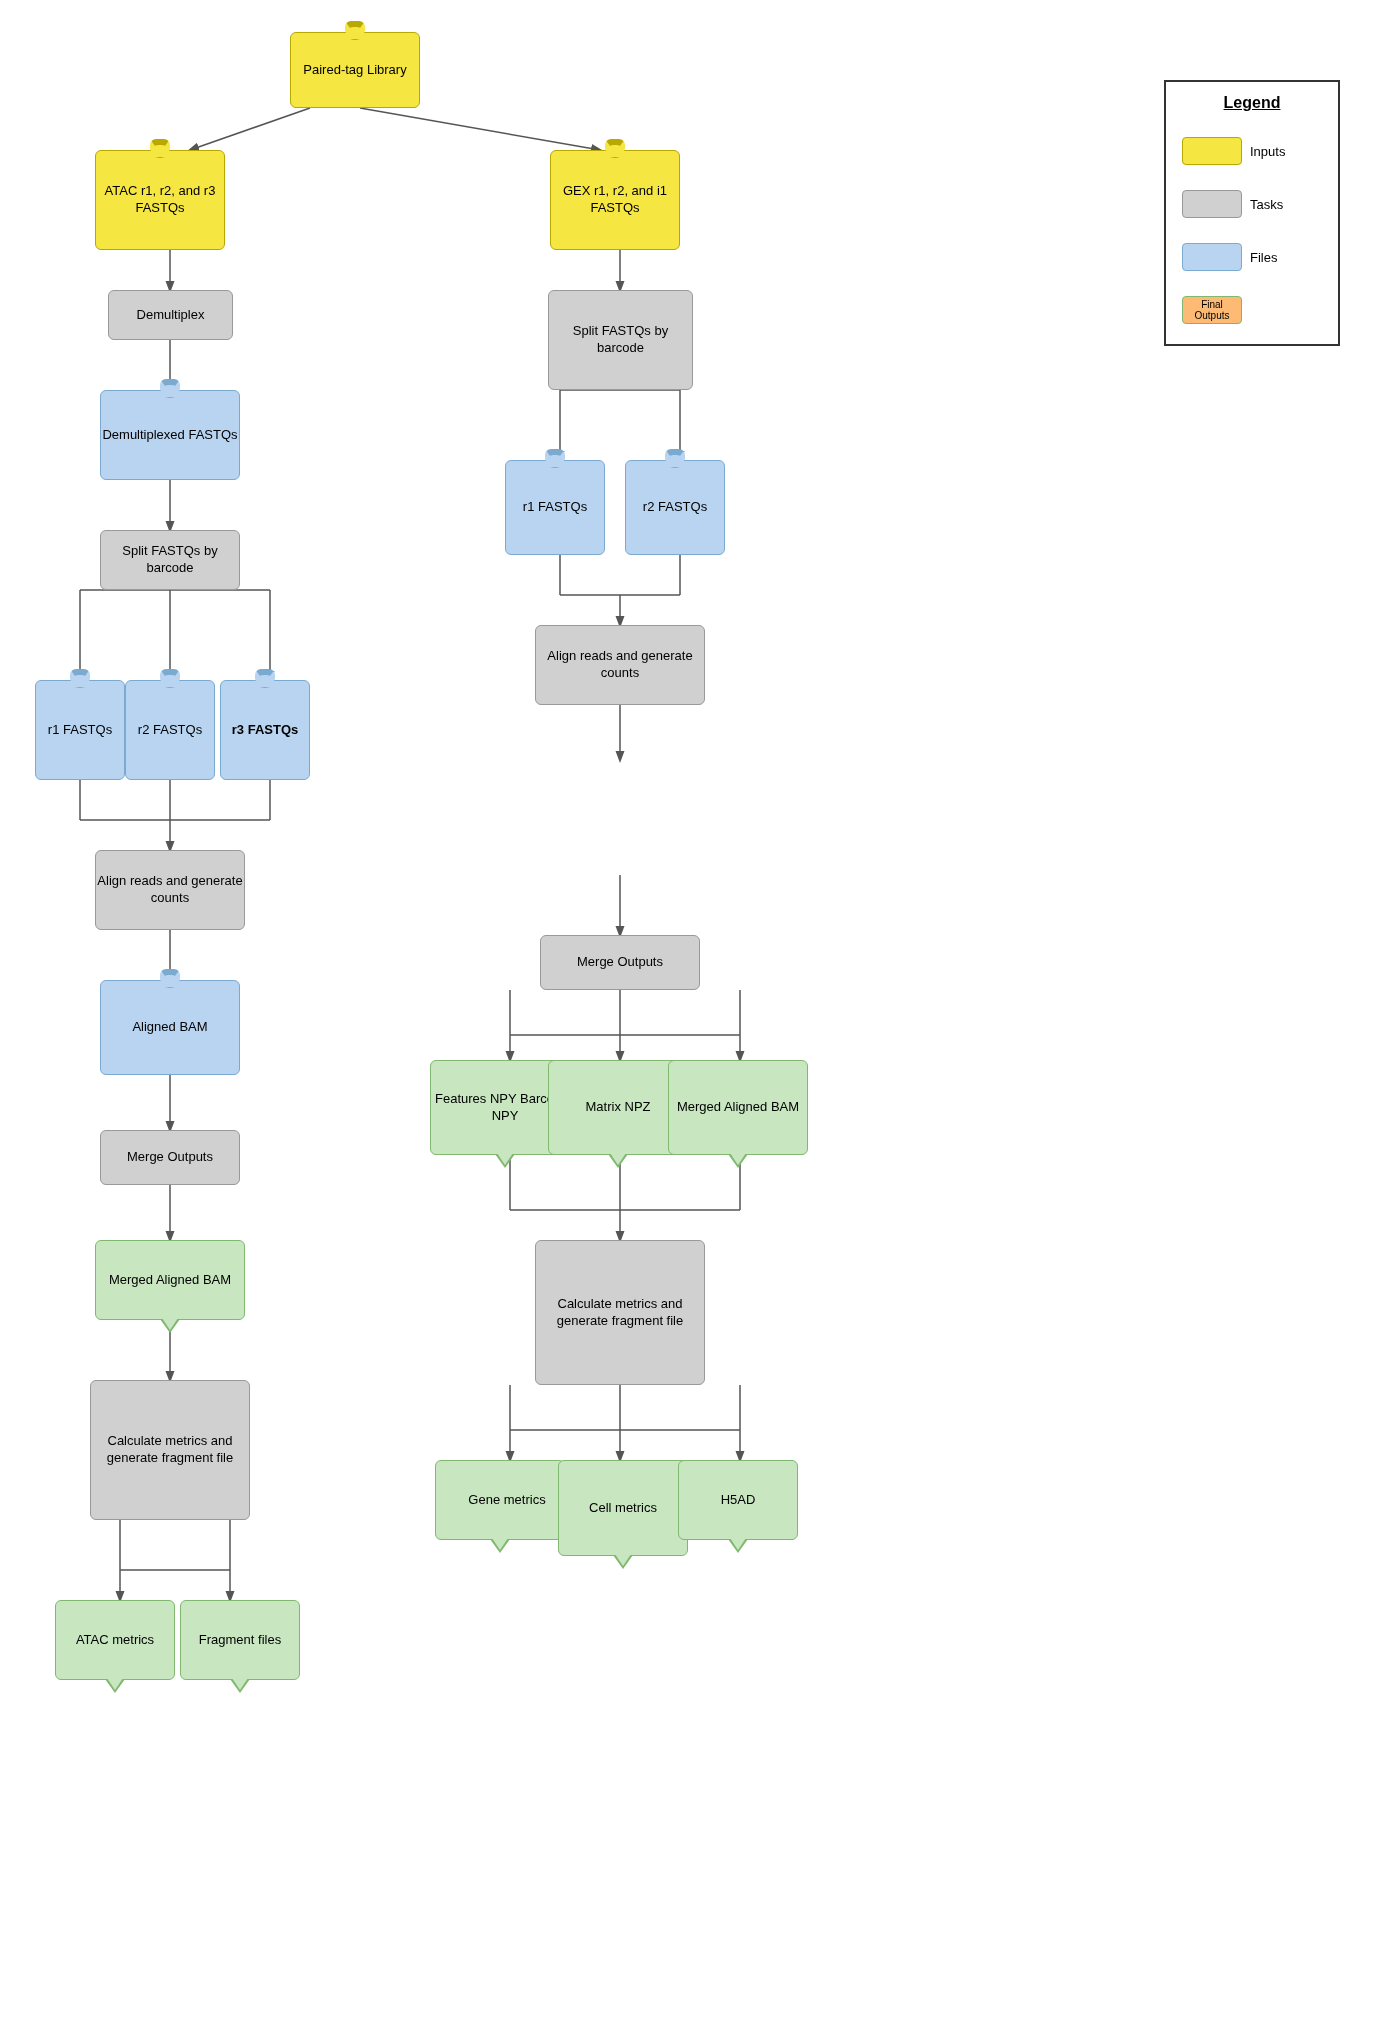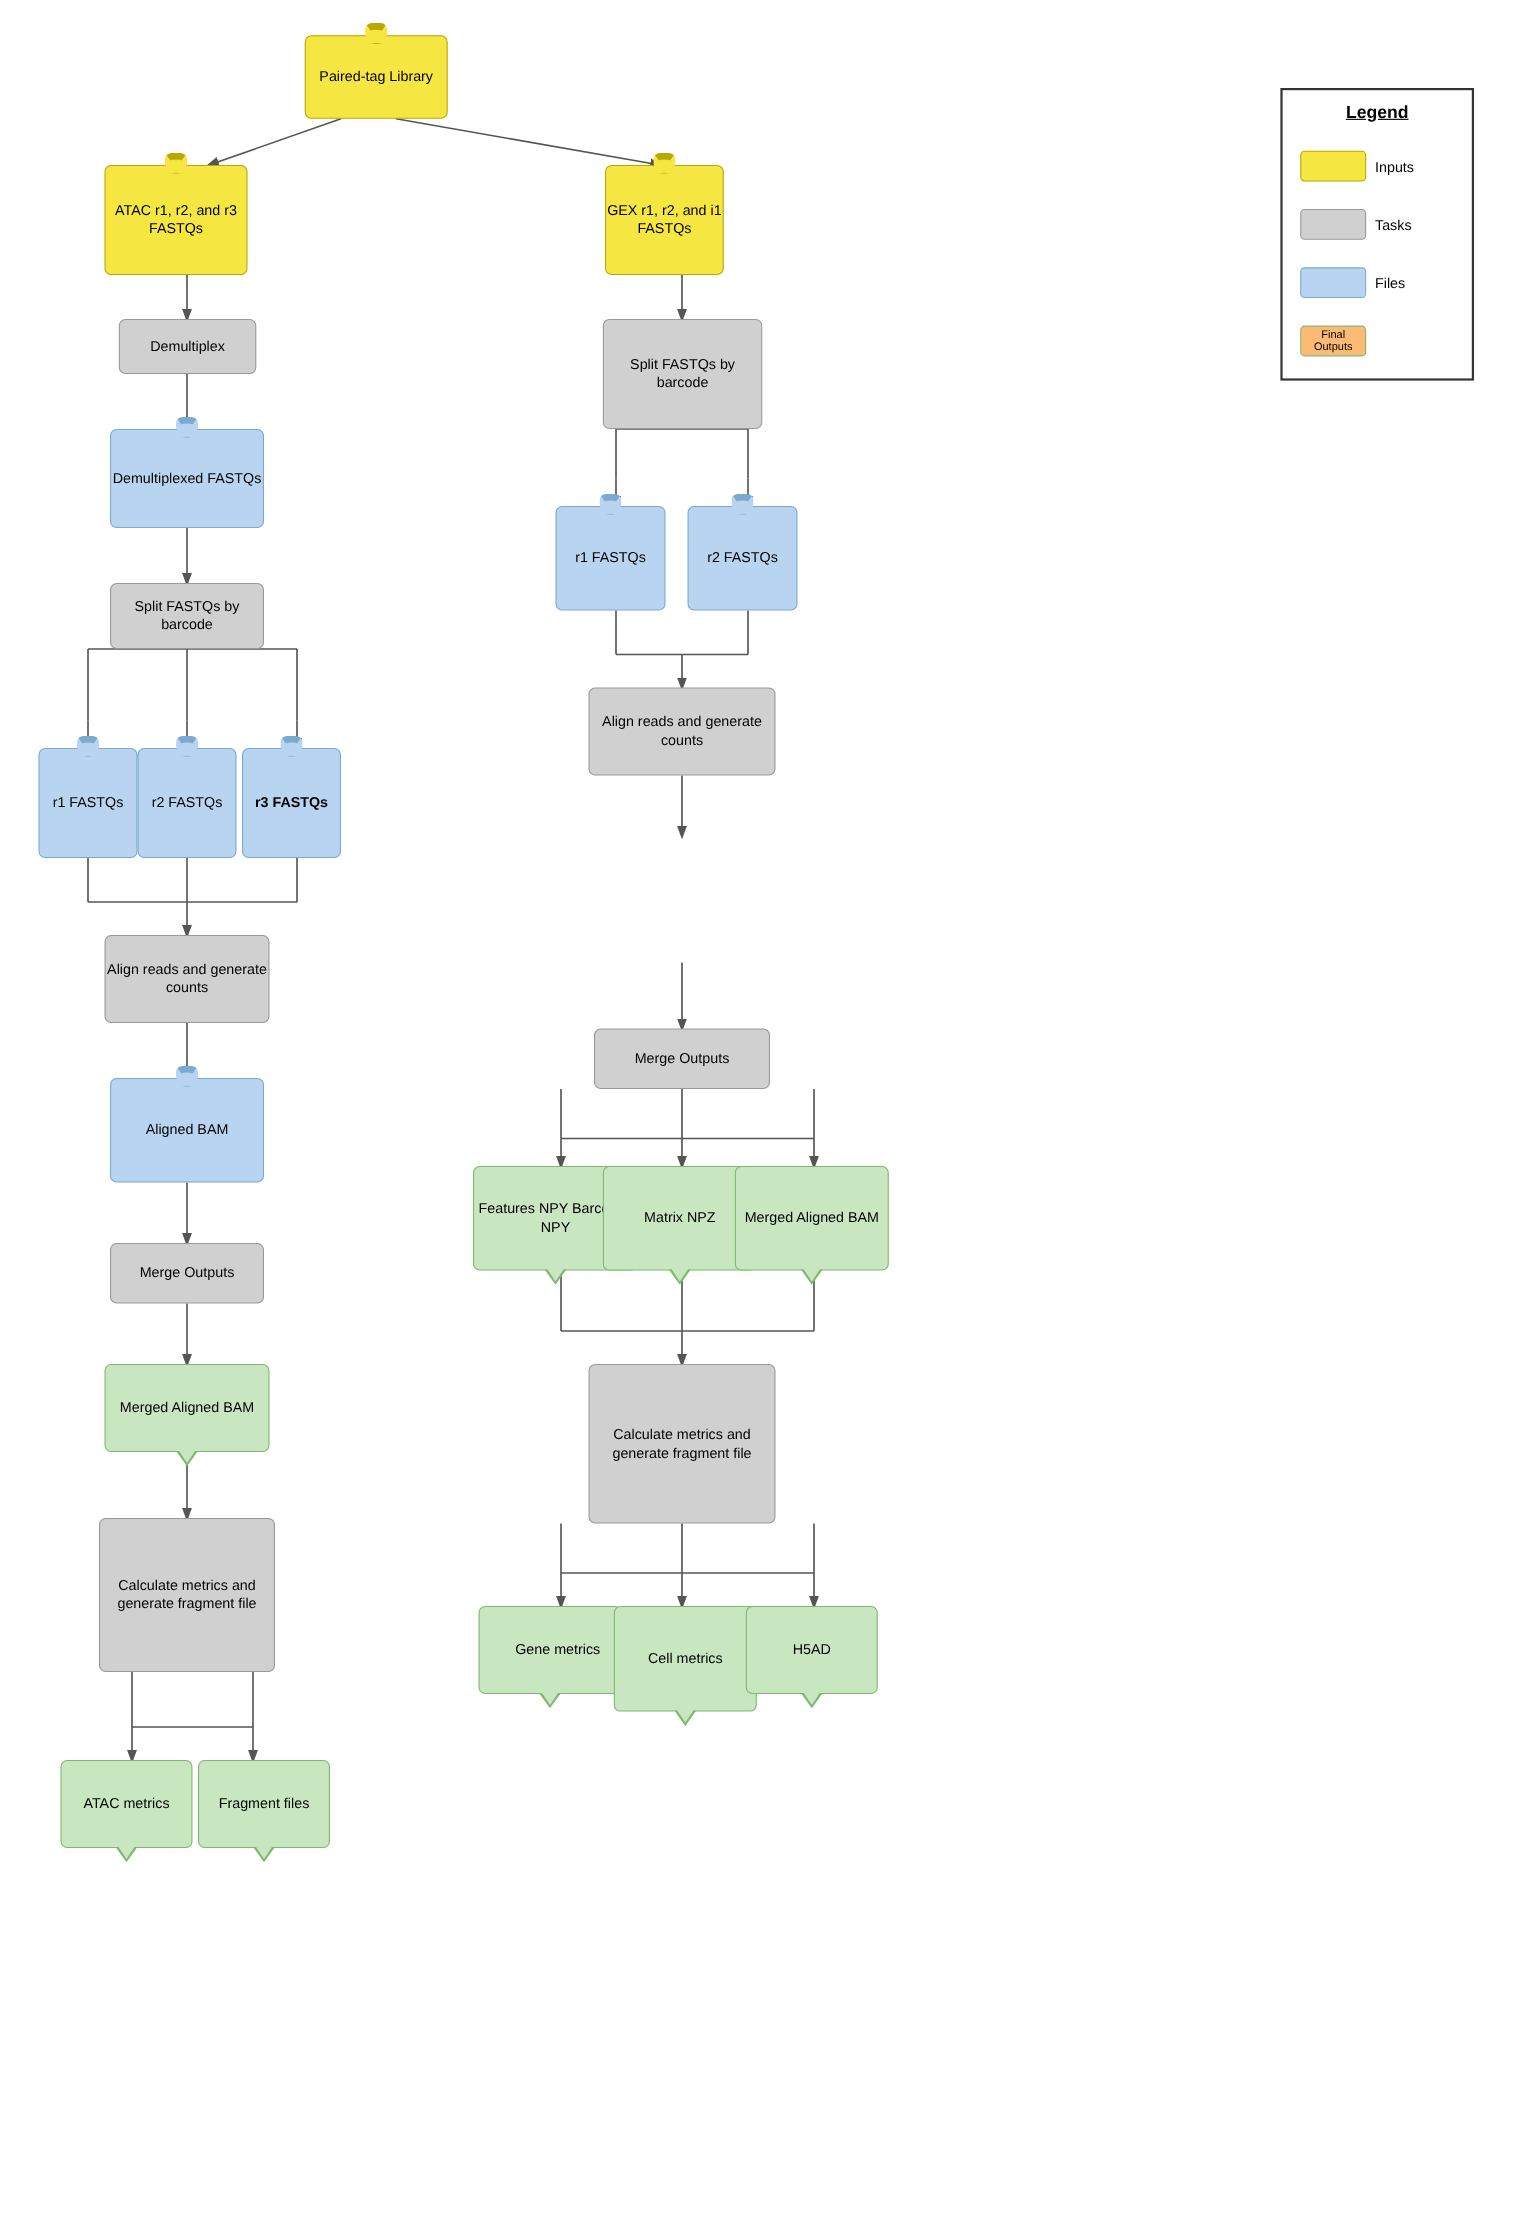--- a/index.html
+++ b/index.html
@@ -315,32 +315,32 @@
 
     <line x1="510" y1="1385" x2="510" y2="1430" stroke="#555" stroke-width="1.5"></line>
     <line x1="620" y1="1385" x2="620" y2="1430" stroke="#555" stroke-width="1.5"></line>
     <line x1="740" y1="1385" x2="740" y2="1430" stroke="#555" stroke-width="1.5"></line>
     <line x1="510" y1="1430" x2="740" y2="1430" stroke="#555" stroke-width="1.5"></line>
     <line x1="510" y1="1430" x2="510" y2="1460" stroke="#555" stroke-width="1.5" marker-end="url(#arrow)"></line>
     <line x1="620" y1="1430" x2="620" y2="1460" stroke="#555" stroke-width="1.5" marker-end="url(#arrow)"></line>
     <line x1="740" y1="1430" x2="740" y2="1460" stroke="#555" stroke-width="1.5" marker-end="url(#arrow)"></line>
   </svg>
 
-  <div class="node node-input stacked stacked-yellow bubble-yellow-bottom bubble-yellow-inner" style="left:277px; top:32px; width:130px; height:76px;">
+  <div class="node node-input stacked stacked-yellow bubble-yellow-bottom bubble-yellow-inner" style="left:290px; top:32px; width:130px; height:76px;">
     <span>Paired-tag
 Library</span>
   </div>
 
   <div class="node node-input stacked stacked-yellow bubble-yellow-bottom bubble-yellow-inner" style="left:95px; top:150px; width:130px; height:100px;">
     <span>ATAC r1, r2,
 and r3
 FASTQs</span>
   </div>
 
-  <div class="node node-input stacked stacked-yellow bubble-yellow-bottom bubble-yellow-inner" style="left:550px; top:150px; width:108px; height:100px;">
+  <div class="node node-input stacked stacked-yellow bubble-yellow-bottom bubble-yellow-inner" style="left:550px; top:150px; width:130px; height:100px;">
     <span>GEX  r1, r2,
 and i1
 FASTQs</span>
   </div>
 
   <div class="node node-task" style="left:108px; top:290px; width:125px; height:50px;">
     <span>Demultiplex</span>
   </div>
 
   <div class="node node-file stacked stacked-blue bubble-bottom bubble-bottom-inner" style="left:100px; top:390px; width:140px; height:90px;">

